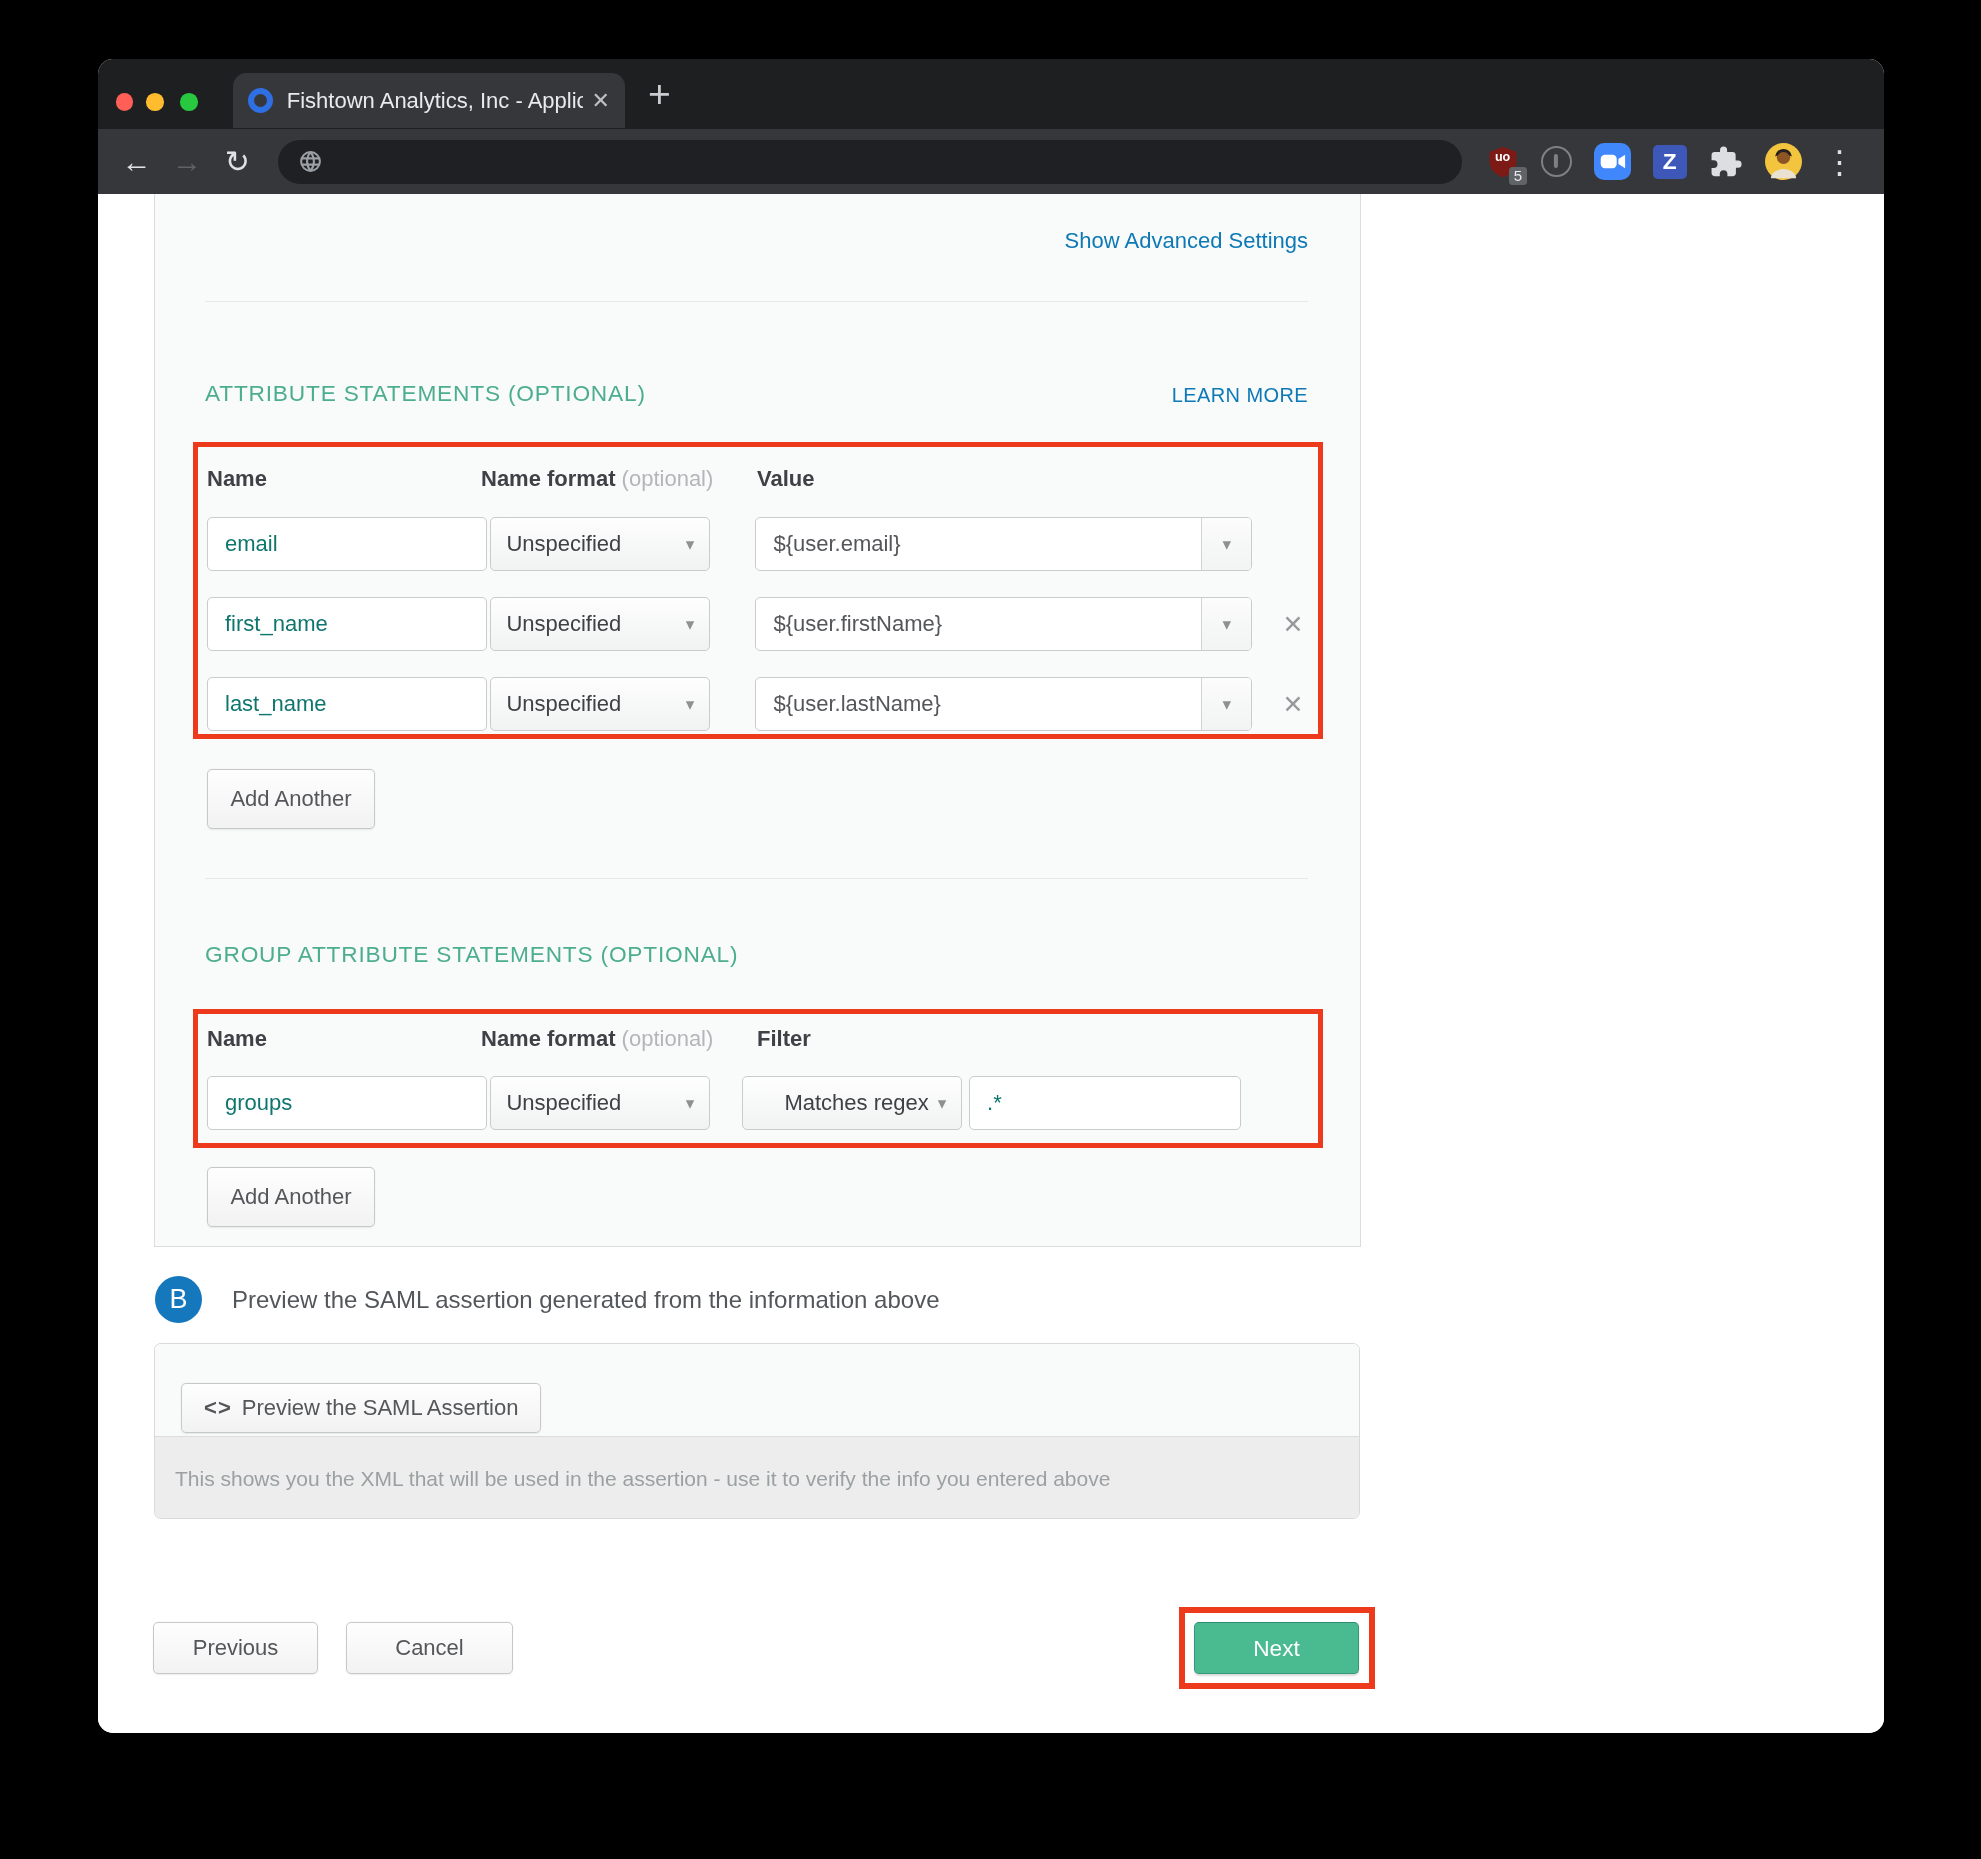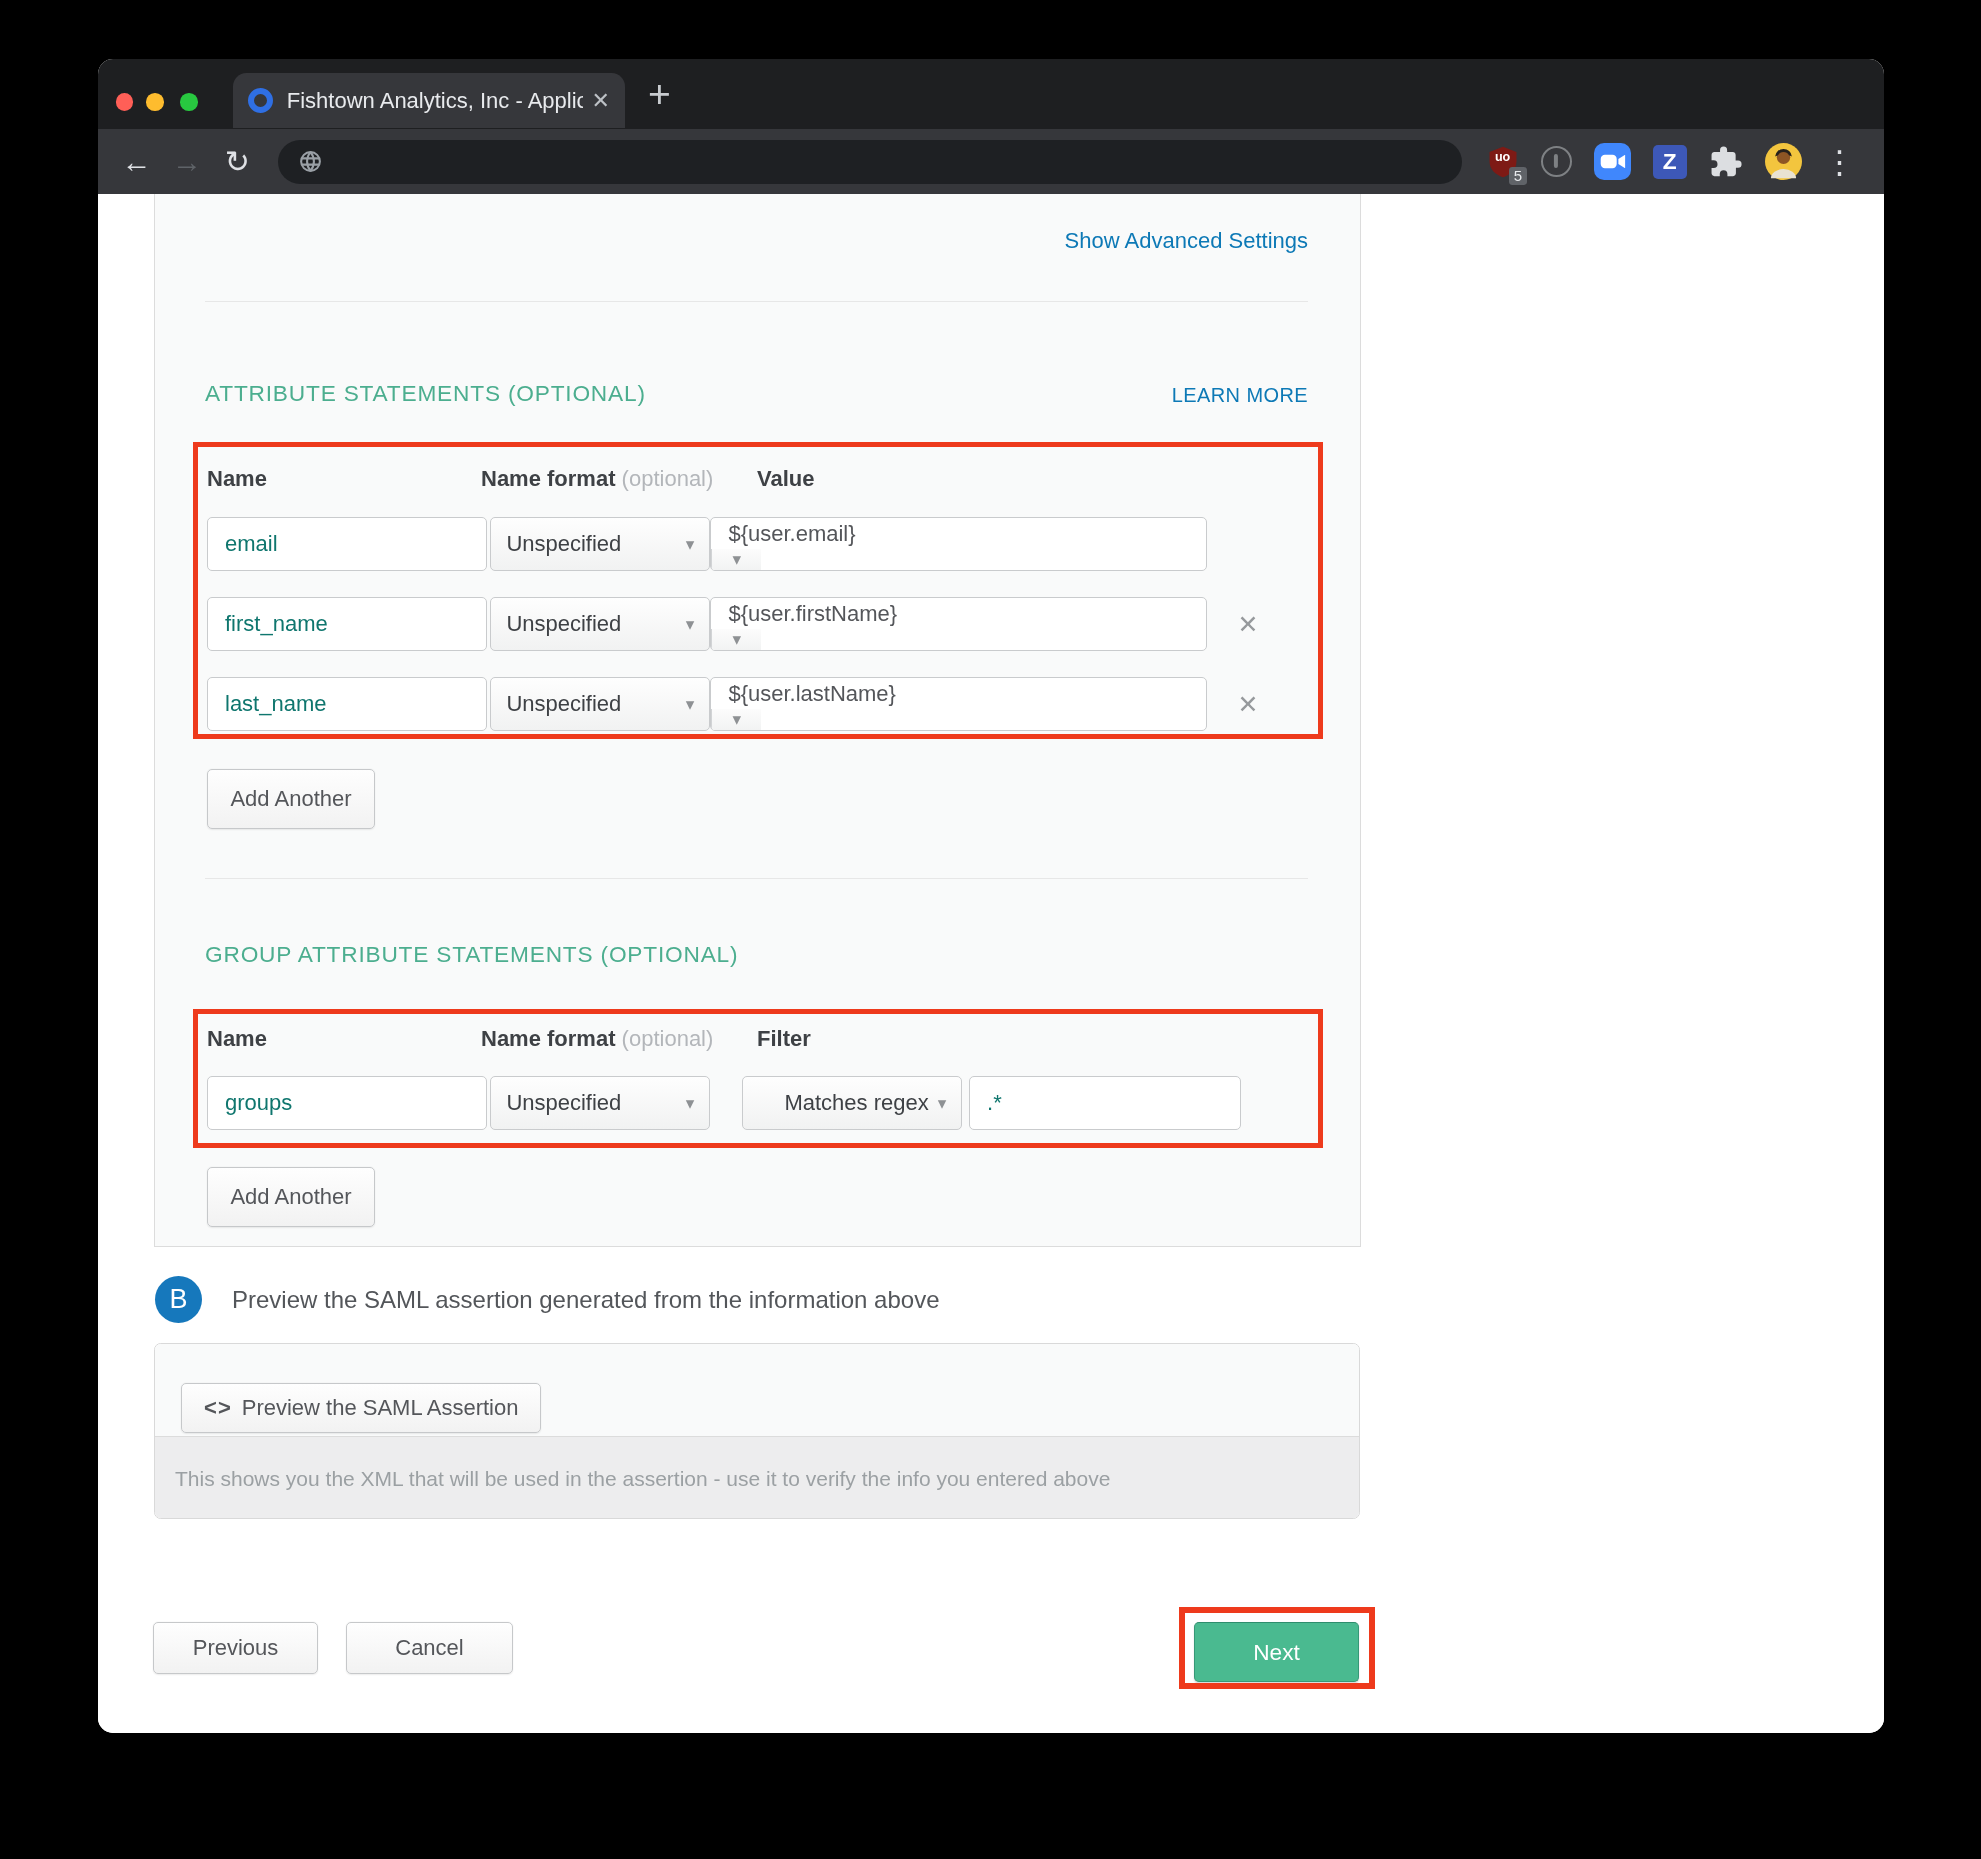--- a/index.html
+++ b/index.html
@@ -69,22 +69,22 @@
     width:280px;height:54px;box-sizing:border-box;border:0.8px solid #c9cbcd;border-radius:5px;
     background:#fff;font-size:22px;color:#0f766e;padding:0 17px;font-family:"Liberation Sans",sans-serif;outline:none;
   }
   .select{
     width:220px;height:54px;box-sizing:border-box;margin-left:3.4px;border:0.8px solid #c9cbcd;border-radius:5px;
     background:linear-gradient(#fefefe,#f1f2f2);display:flex;align-items:center;
     padding:0 15px;font-size:22px;color:#3e4145;justify-content:space-between;cursor:pointer;
   }
   .select .arrow{color:#8e9194;font-size:17px;}
   .vcombo{
-    width:497px;height:54px;box-sizing:border-box;border:0.8px solid #c9cbcd;border-radius:5px;
-    background:#fff;display:flex;overflow:hidden;flex-direction:column;
+    margin-left:45px;width:497px;height:54px;box-sizing:border-box;border:0.8px solid #c9cbcd;border-radius:5px;
+    background:#fff;display:flex;overflow:hidden;
   }
   .vcombo input{
     flex:1;border:none;outline:none;font-size:22px;color:#54565a;padding:0 17px;min-width:0;
     font-family:"Liberation Sans",sans-serif;background:transparent;
   }
   .vc-btn{
     width:49px;flex:none;border-left:0.8px solid #d2d4d6;background:linear-gradient(#fcfcfc,#f2f3f3);
     display:flex;align-items:center;justify-content:center;color:#8e9194;font-size:17px;cursor:pointer;
   }
   .removex{margin-left:30px;color:#96999c;font-size:25px;cursor:pointer;}
@@ -118,21 +118,21 @@
   }
   .code-ic{font-weight:bold;letter-spacing:-2.5px;color:#54565a;font-size:22px;}
   
   .prevbtn{position:absolute;left:55px;top:1428px;width:165px;height:52px;}
   .cancelbtn{position:absolute;left:248px;top:1428px;width:167px;height:52px;}
   .next-outline{
     position:absolute;left:1081px;top:1413px;width:196px;height:82px;
     border:6.7px solid #ee3a1c;box-sizing:border-box;pointer-events:none;z-index:6;
   }
   .nextbtn{
-    position:absolute;left:1096px;top:1428px;width:165px;height:60px;box-sizing:border-box;
+    position:absolute;left:1096px;top:1428px;width:165px;height:52px;box-sizing:border-box;
     background:#4aba90;border:0.8px solid #379877;border-top-color:#2e8d6d;border-radius:5px;
     color:#fff;font-size:22.7px;font-family:"Liberation Sans",sans-serif;box-shadow:0 1.7px 1.7px rgba(0,0,0,.15);cursor:pointer;
   }
 </style>
 </head>
 <body>
 
 <div class="window">
 
   <div class="tabstrip">

